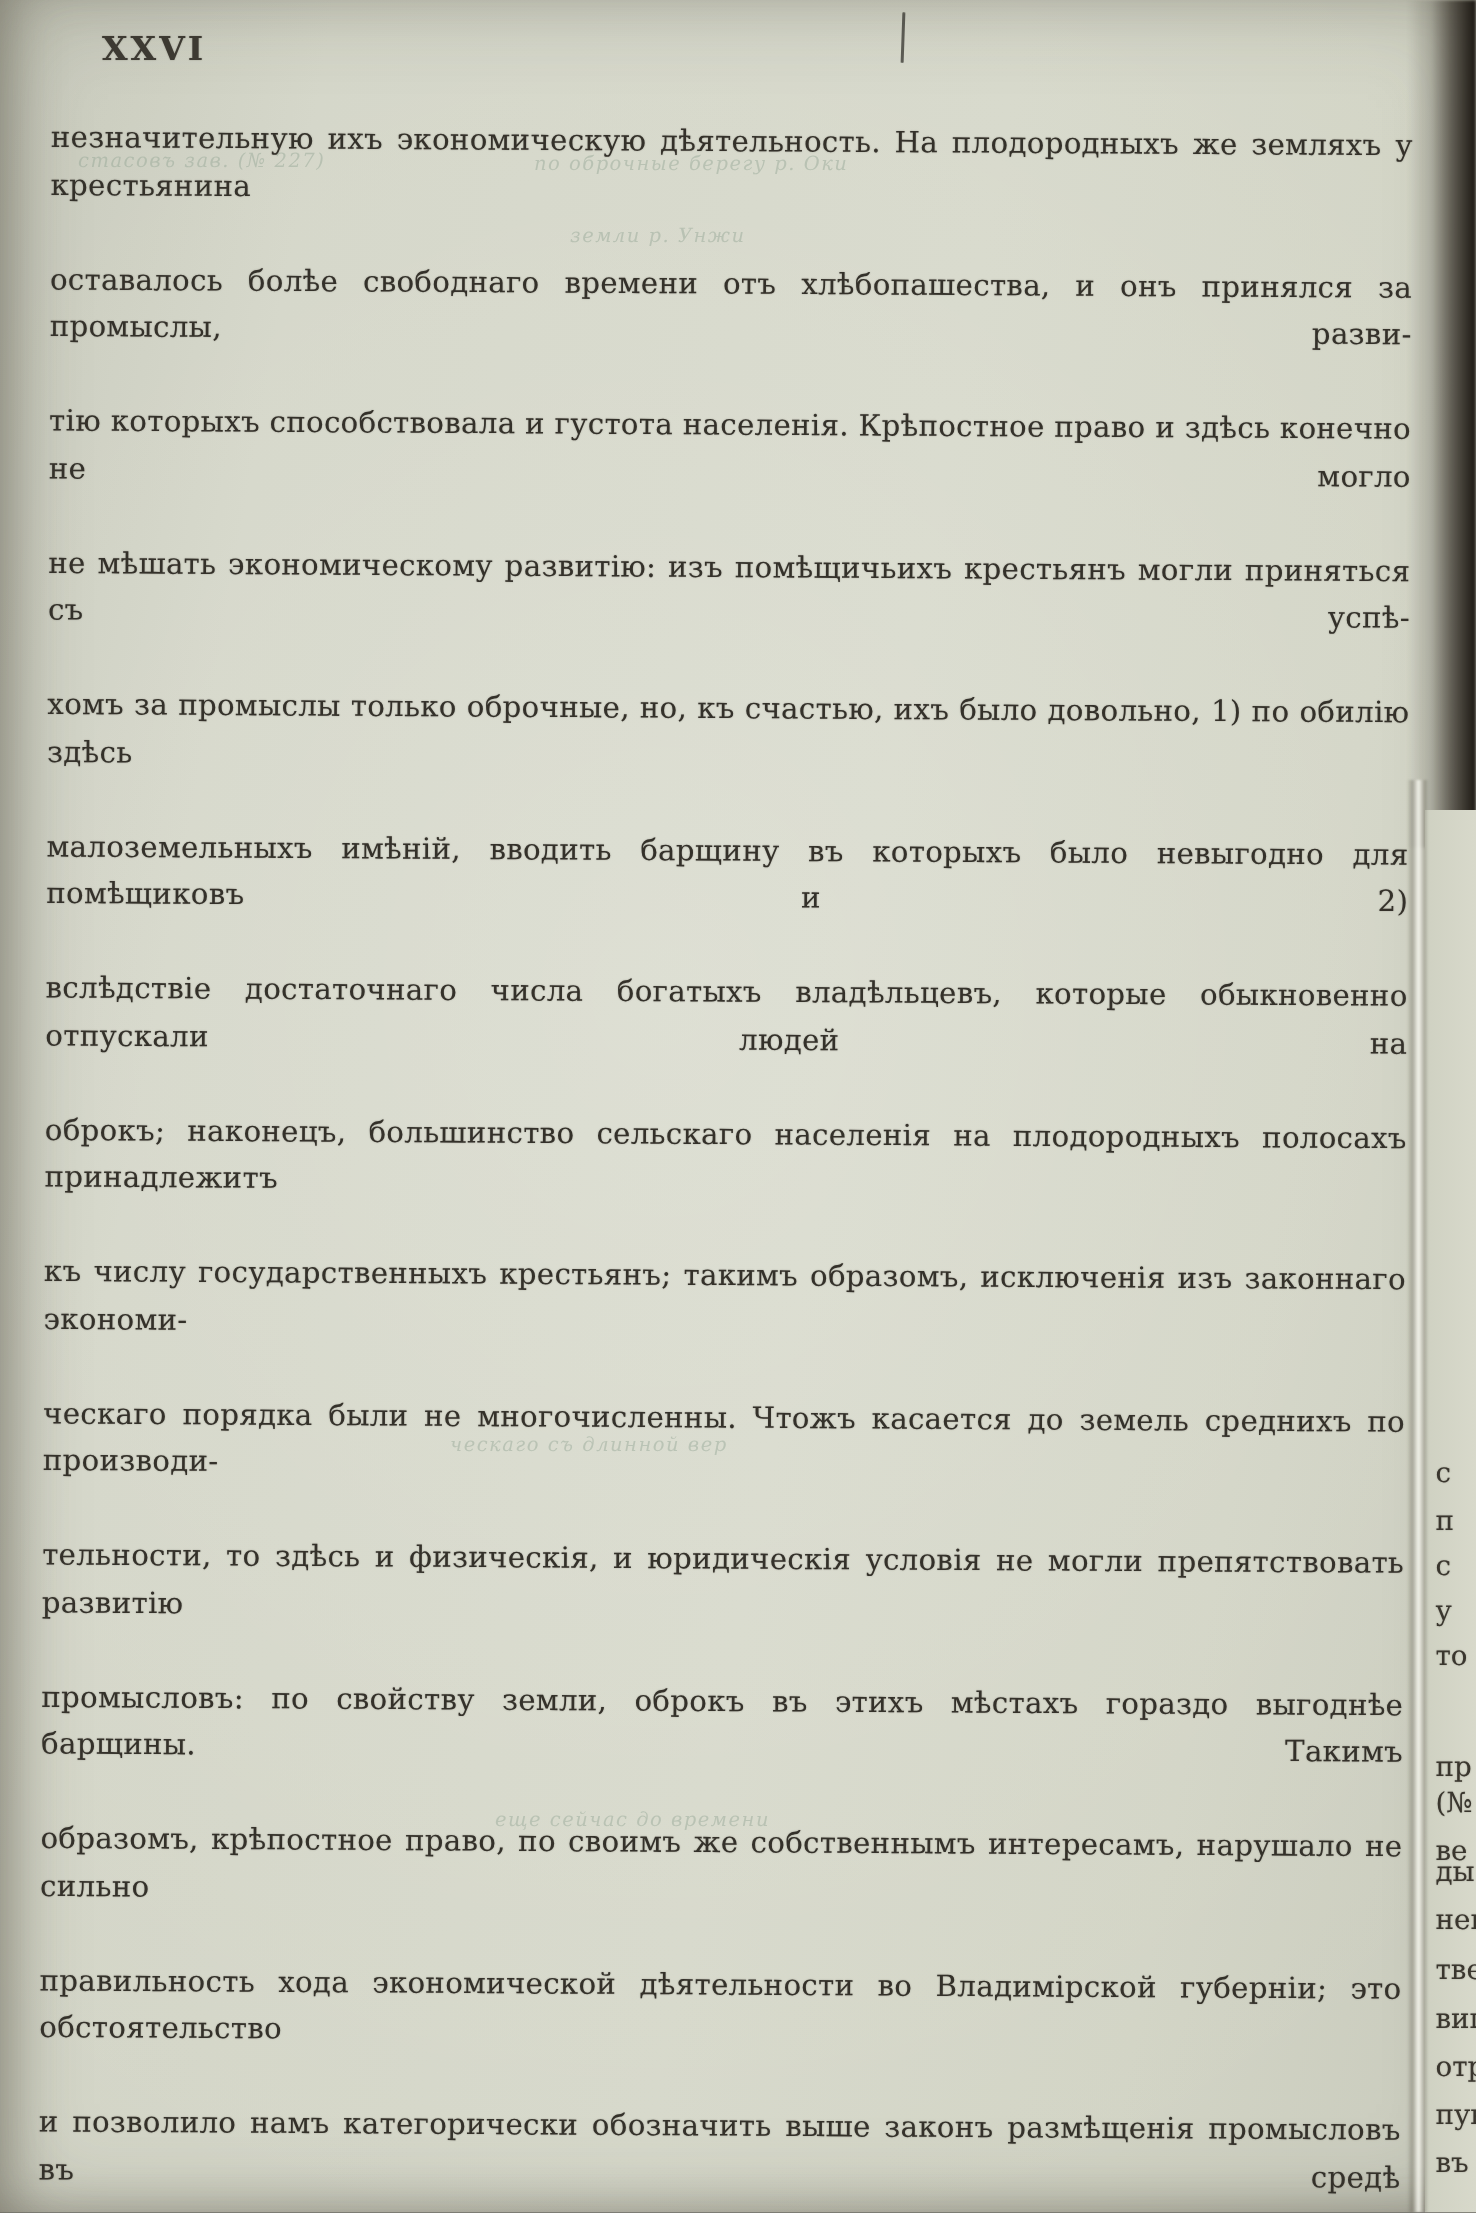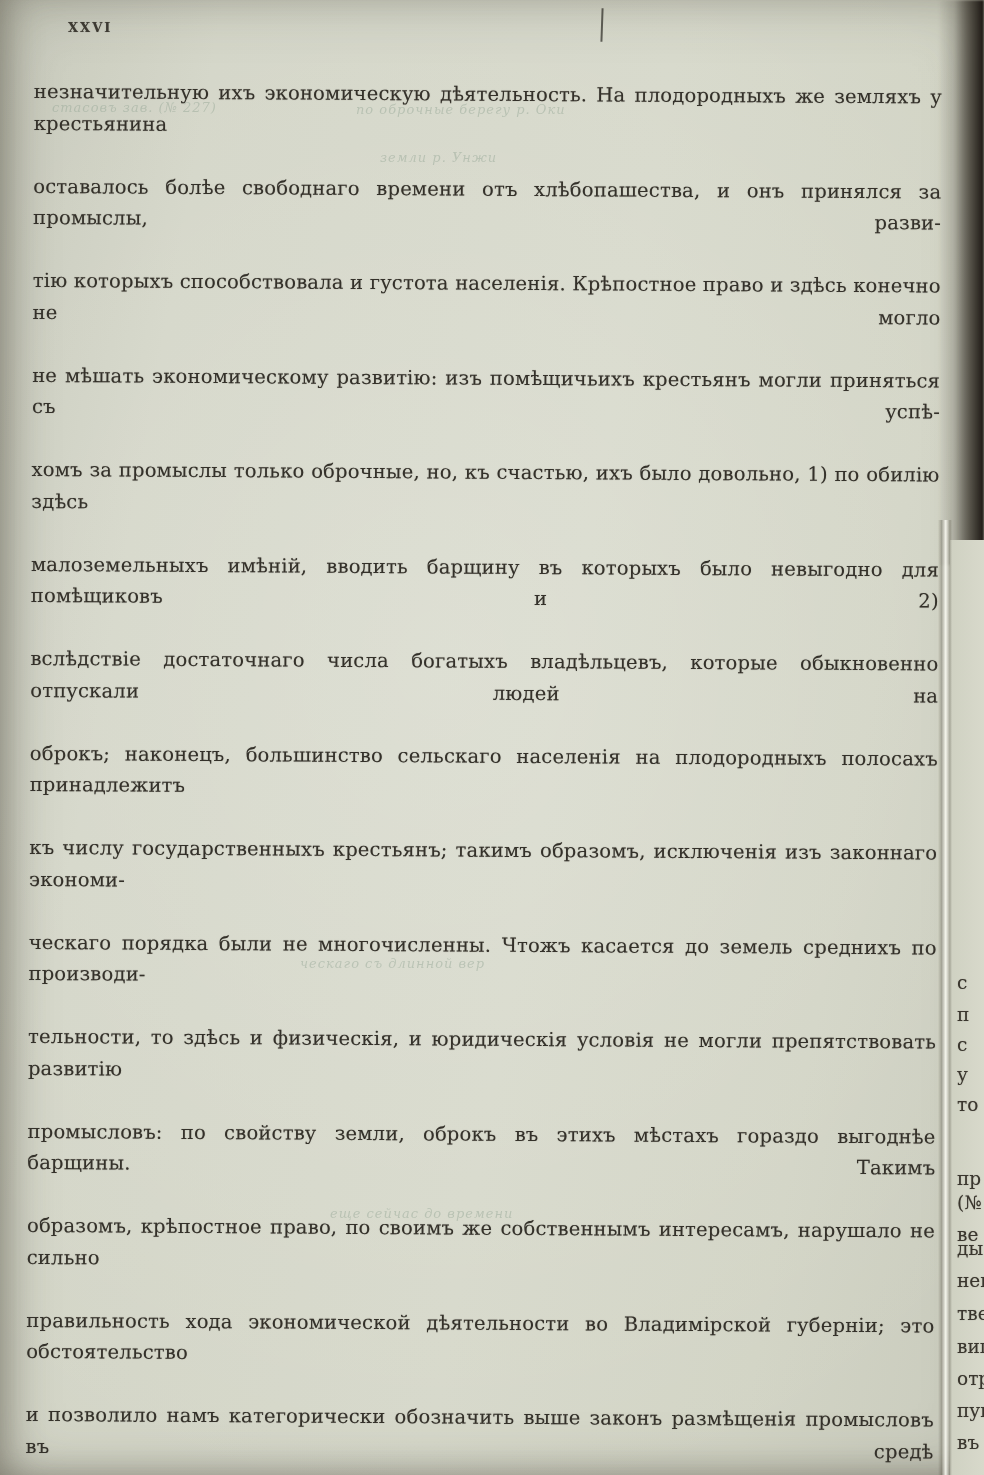--- a/index.html
+++ b/index.html
@@ -10,21 +10,21 @@
     background:
       radial-gradient(ellipse 130% 100% at 45% 45%, rgba(255,255,252,.20), rgba(0,0,0,0) 60%),
       linear-gradient(100deg, #c6c8ba 0%, #d3d5c7 18%, #d6d8ca 55%, #d2d4c5 80%, #c9cbbd 100%),
       #d2d4c6;
     box-shadow: inset 0 0 60px rgba(70,66,54,.28), inset 22px 0 34px -14px rgba(80,74,60,.35), inset 0 -14px 26px -12px rgba(90,84,70,.25);
     font-family:"DejaVu Serif","Liberation Serif",serif;
     color:#34312a;
   }
   .page-number{
     position:absolute;left:68px;top:20px;
-    font-size:13px;letter-spacing:2px;font-weight:bold;
+    font-size:22px;letter-spacing:2px;font-weight:bold;
     color:#3d3a32;
     text-shadow:0 0 1px rgba(45,42,35,.4);
   }
   .scan-artifact-line{
     position:absolute;left:601px;top:8px;width:2px;height:34px;
     background:rgba(28,26,22,.65);transform:rotate(2deg);border-radius:1px;
     filter:blur(.4px);
   }
   .text-block{
     position:absolute;left:34px;top:76px;width:908px;

